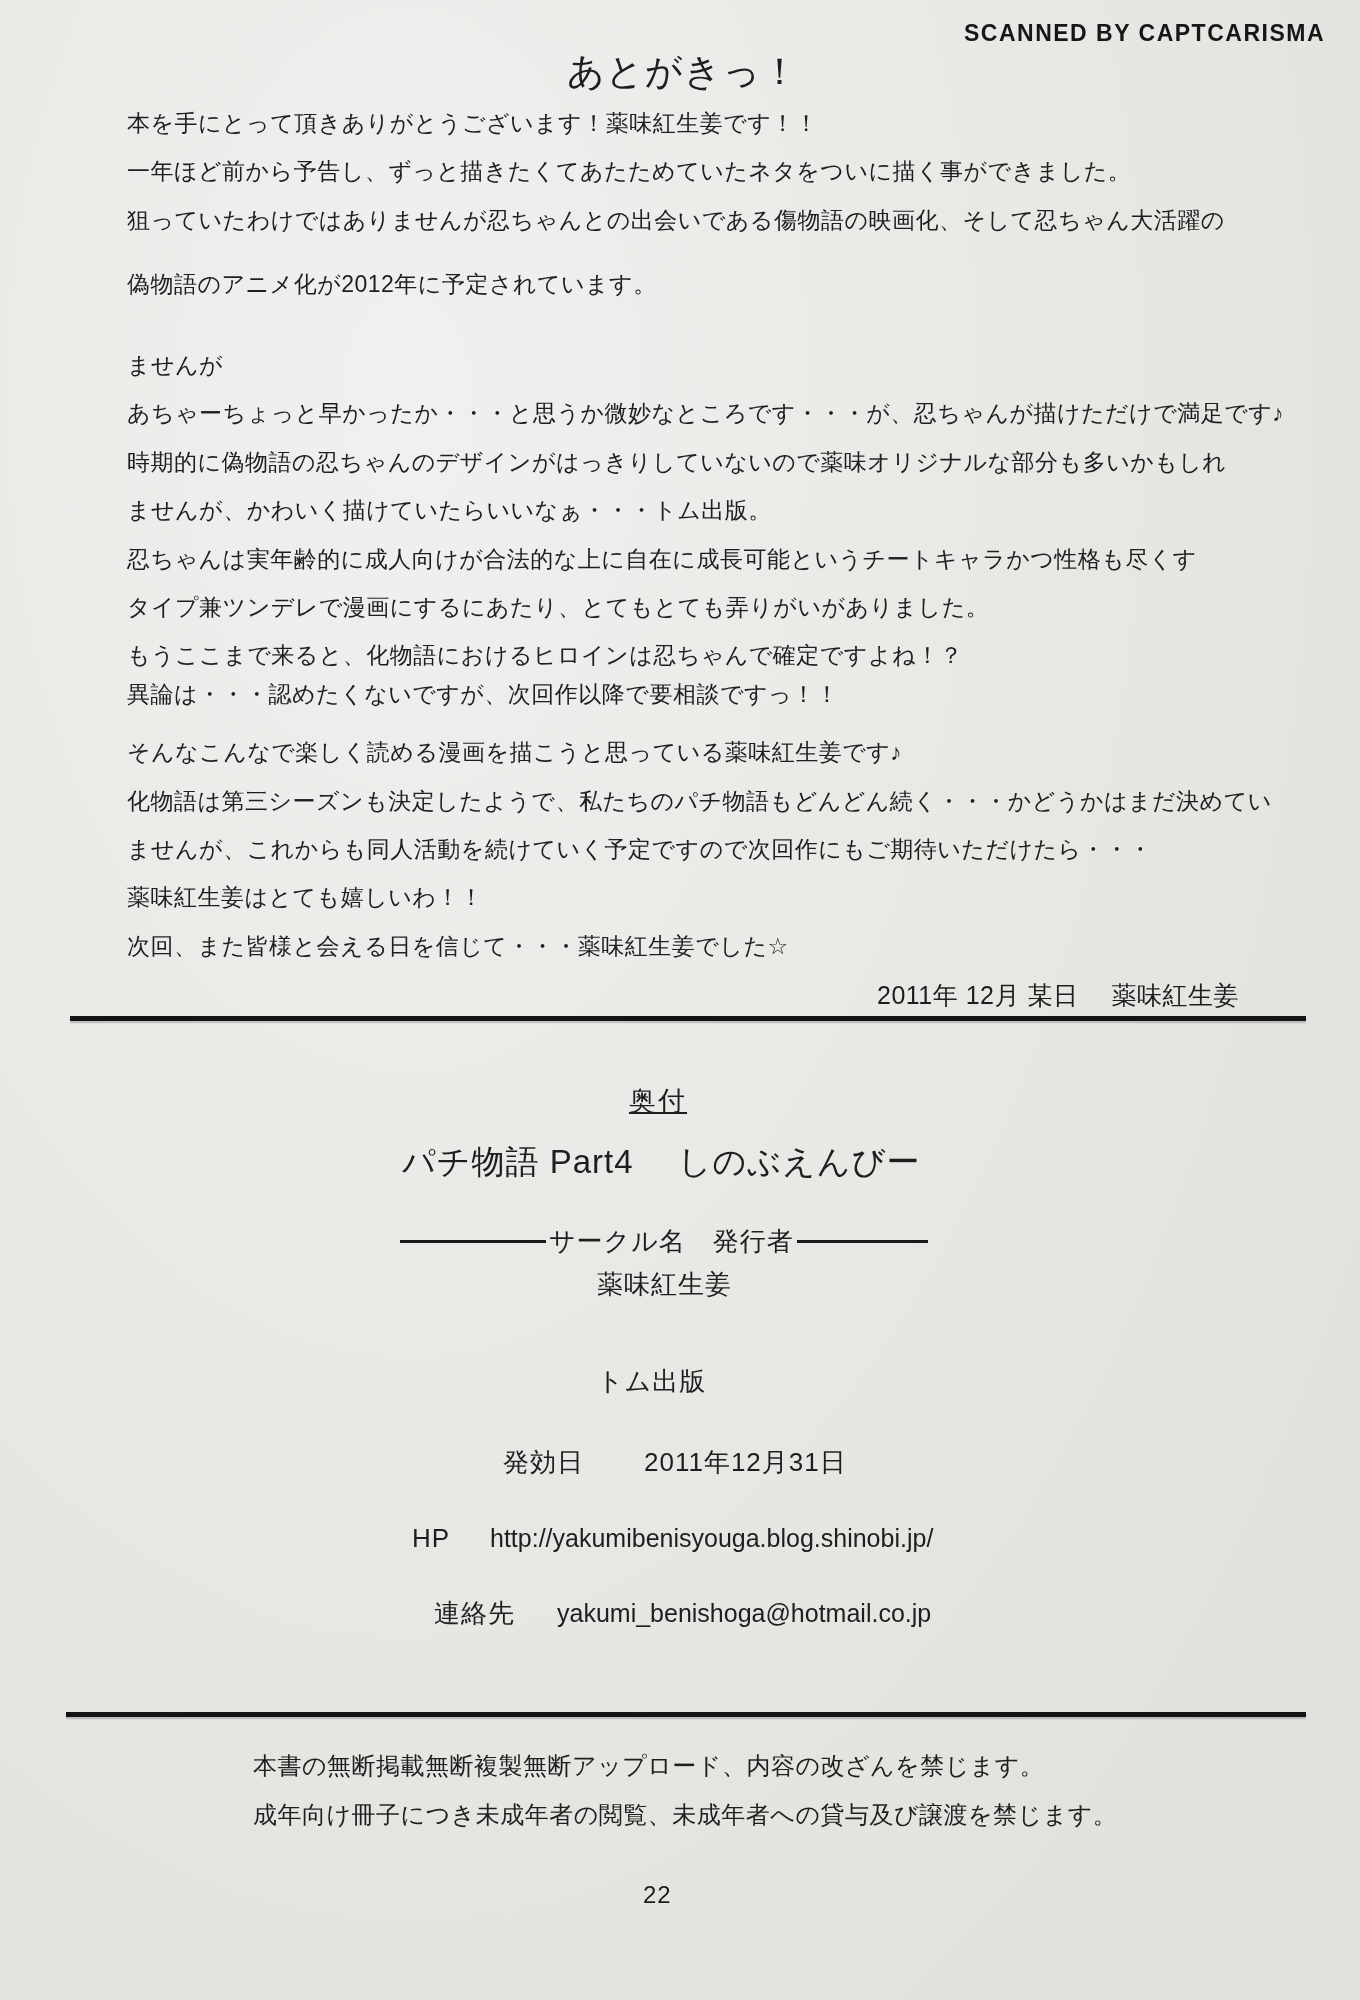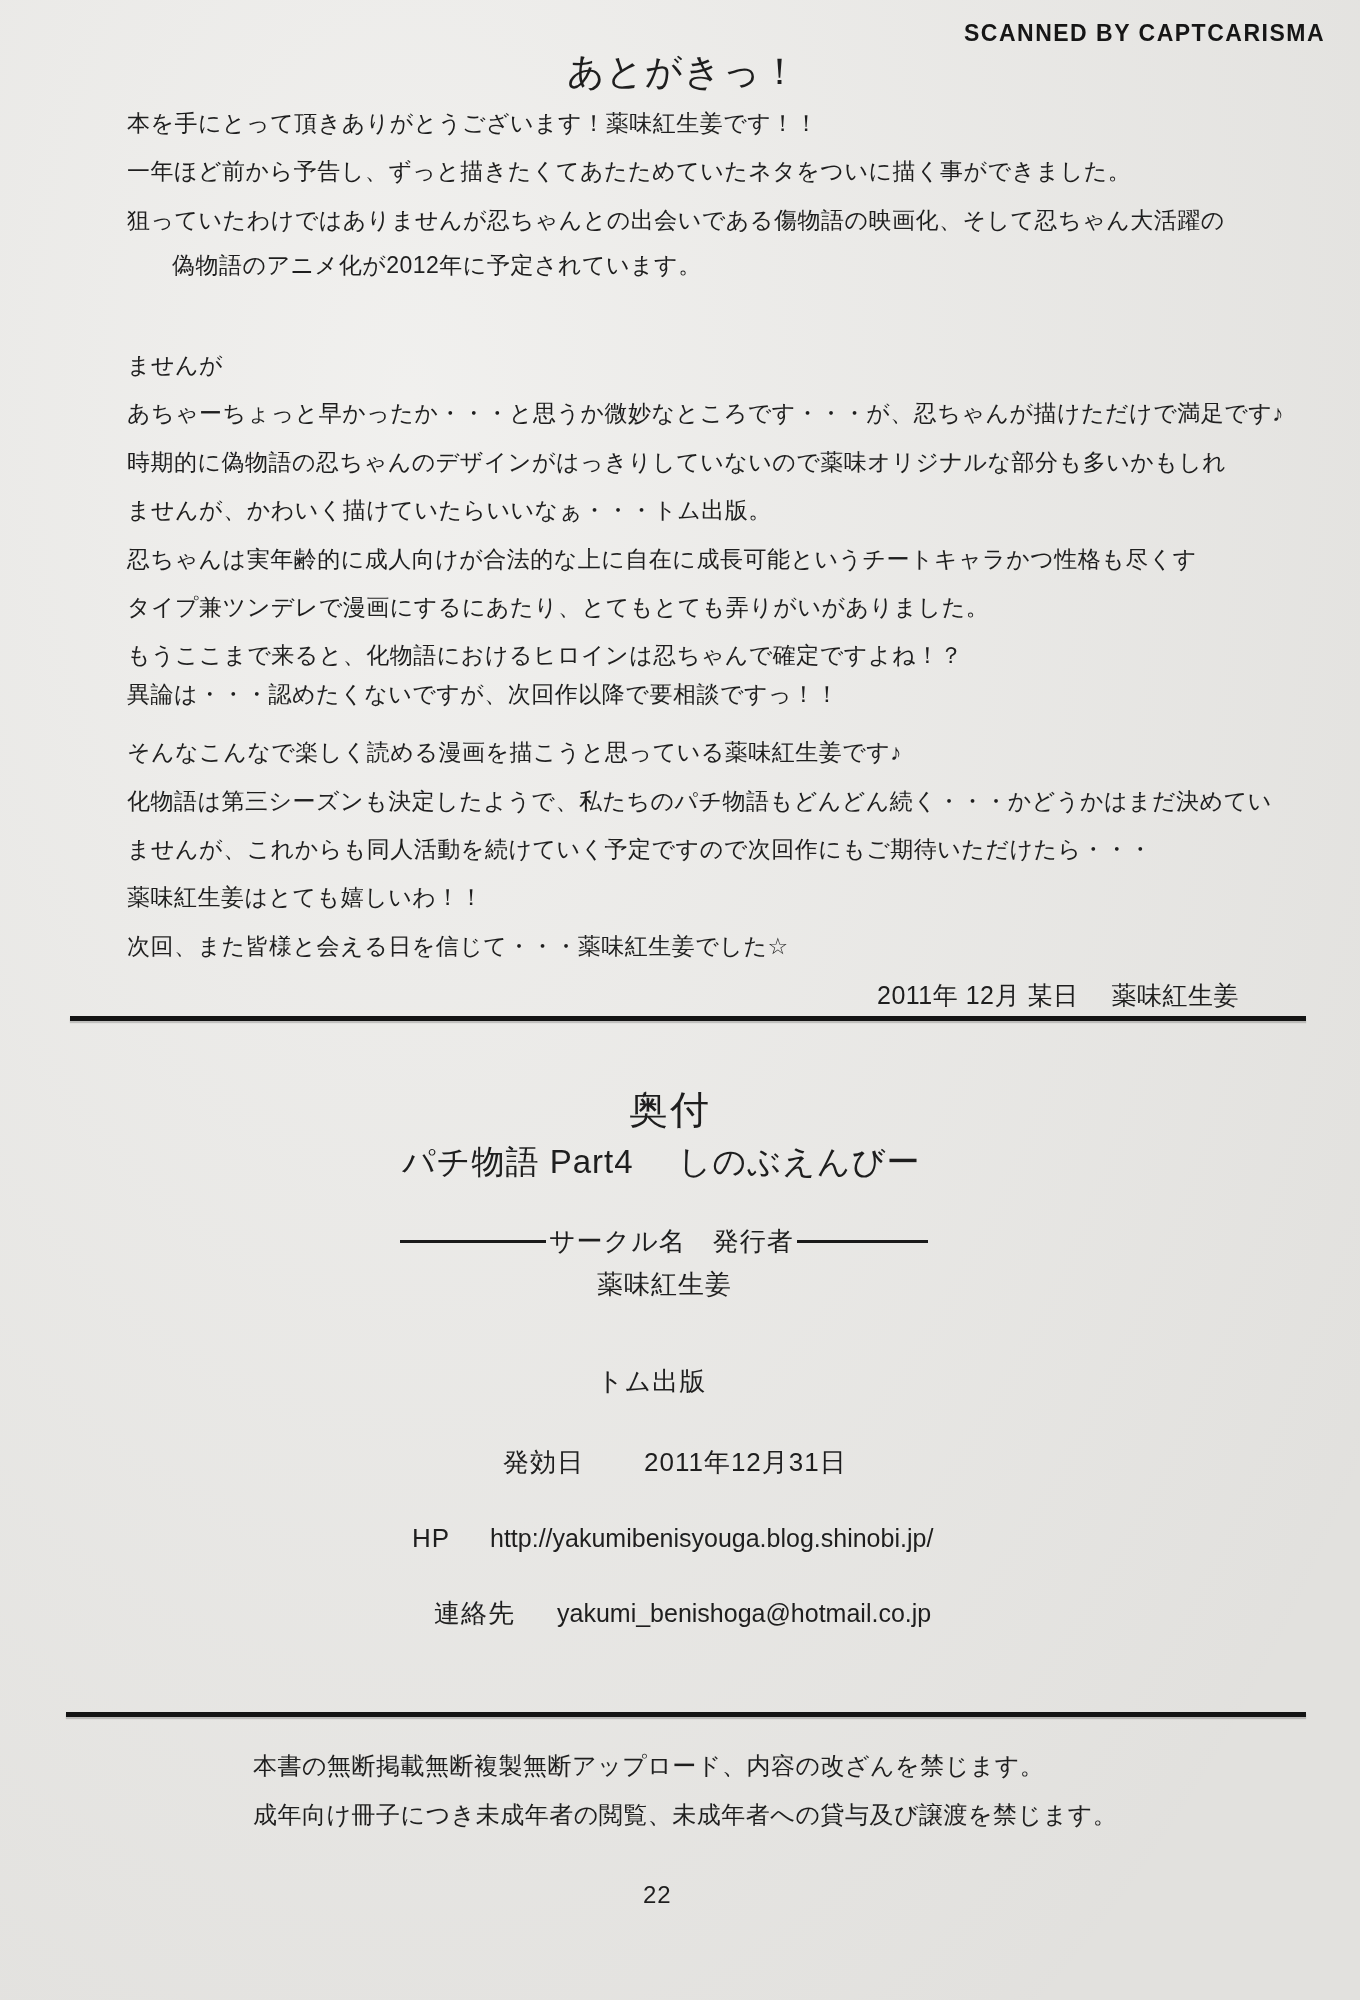--- a/index.html
+++ b/index.html
@@ -45,21 +45,21 @@
     font-size:25px;letter-spacing:.5px;
   }
   .divider{
     position:absolute;height:5px;background:#141414;
     box-shadow:0 2px 1px rgba(0,0,0,.18);
   }
   .divider.d1{top:1016px;left:70px;width:1236px;}
   .divider.d2{top:1712px;left:66px;width:1240px;}
   .colo-heading{
     top:1083px;left:629px;
-    font-size:39px;letter-spacing:2px;
+    font-size:27px;letter-spacing:2px;text-decoration:underline;
   }
   .colo-book{
     top:1140px;left:402px;
     font-size:33px;letter-spacing:1px;
   }
   .rule-row{
     position:absolute;display:flex;align-items:center;
     white-space:nowrap;
   }
   .rule-row .label{
@@ -101,21 +101,21 @@
 <div class="page">
 
   <div class="abs scan-credit">SCANNED BY CAPTCARISMA</div>
 
   <div class="abs aw-title">あとがきっ！</div>
 
   <div class="aw-body">
       <div class="aw-line" style="top: 0px;">本を手にとって頂きありがとうございます！薬味紅生姜です！！</div>
       <div class="aw-line" style="top: 48.4px;">一年ほど前から予告し、ずっと描きたくてあたためていたネタをついに描く事ができました。</div>
       <div class="aw-line" style="top: 96.8px;">狙っていたわけではありませんが忍ちゃんとの出会いである傷物語の映画化、そして忍ちゃん大活躍の</div>
-      <div class="aw-line" style="top: 142px; margin-left: 45px;">偽物語のアニメ化が2012年に予定されています。</div>
+      <div class="aw-line" style="top: 161px;">偽物語のアニメ化が2012年に予定されています。</div>
       <div class="aw-line" style="top: 242px;">ませんが</div>
       <div class="aw-line" style="top: 290.4px;">あちゃーちょっと早かったか・・・と思うか微妙なところです・・・が、忍ちゃんが描けただけで満足です♪</div>
       <div class="aw-line" style="top: 338.8px;">時期的に偽物語の忍ちゃんのデザインがはっきりしていないので薬味オリジナルな部分も多いかもしれ</div>
       <div class="aw-line" style="top: 387.2px;">ませんが、かわいく描けていたらいいなぁ・・・トム出版。</div>
       <div class="aw-line" style="top: 435.6px;">忍ちゃんは実年齢的に成人向けが合法的な上に自在に成長可能というチートキャラかつ性格も尽くす</div>
       <div class="aw-line" style="top: 484px;">タイプ兼ツンデレで漫画にするにあたり、とてもとても弄りがいがありました。</div>
       <div class="aw-line" style="top: 532.4px;">もうここまで来ると、化物語におけるヒロインは忍ちゃんで確定ですよね！？</div>
       <div class="aw-line" style="top: 571px;">異論は・・・認めたくないですが、次回作以降で要相談ですっ！！</div>
       <div class="aw-line" style="top: 629.2px;">そんなこんなで楽しく読める漫画を描こうと思っている薬味紅生姜です♪</div>
       <div class="aw-line" style="top: 677.6px;">化物語は第三シーズンも決定したようで、私たちのパチ物語もどんどん続く・・・かどうかはまだ決めてい</div>

